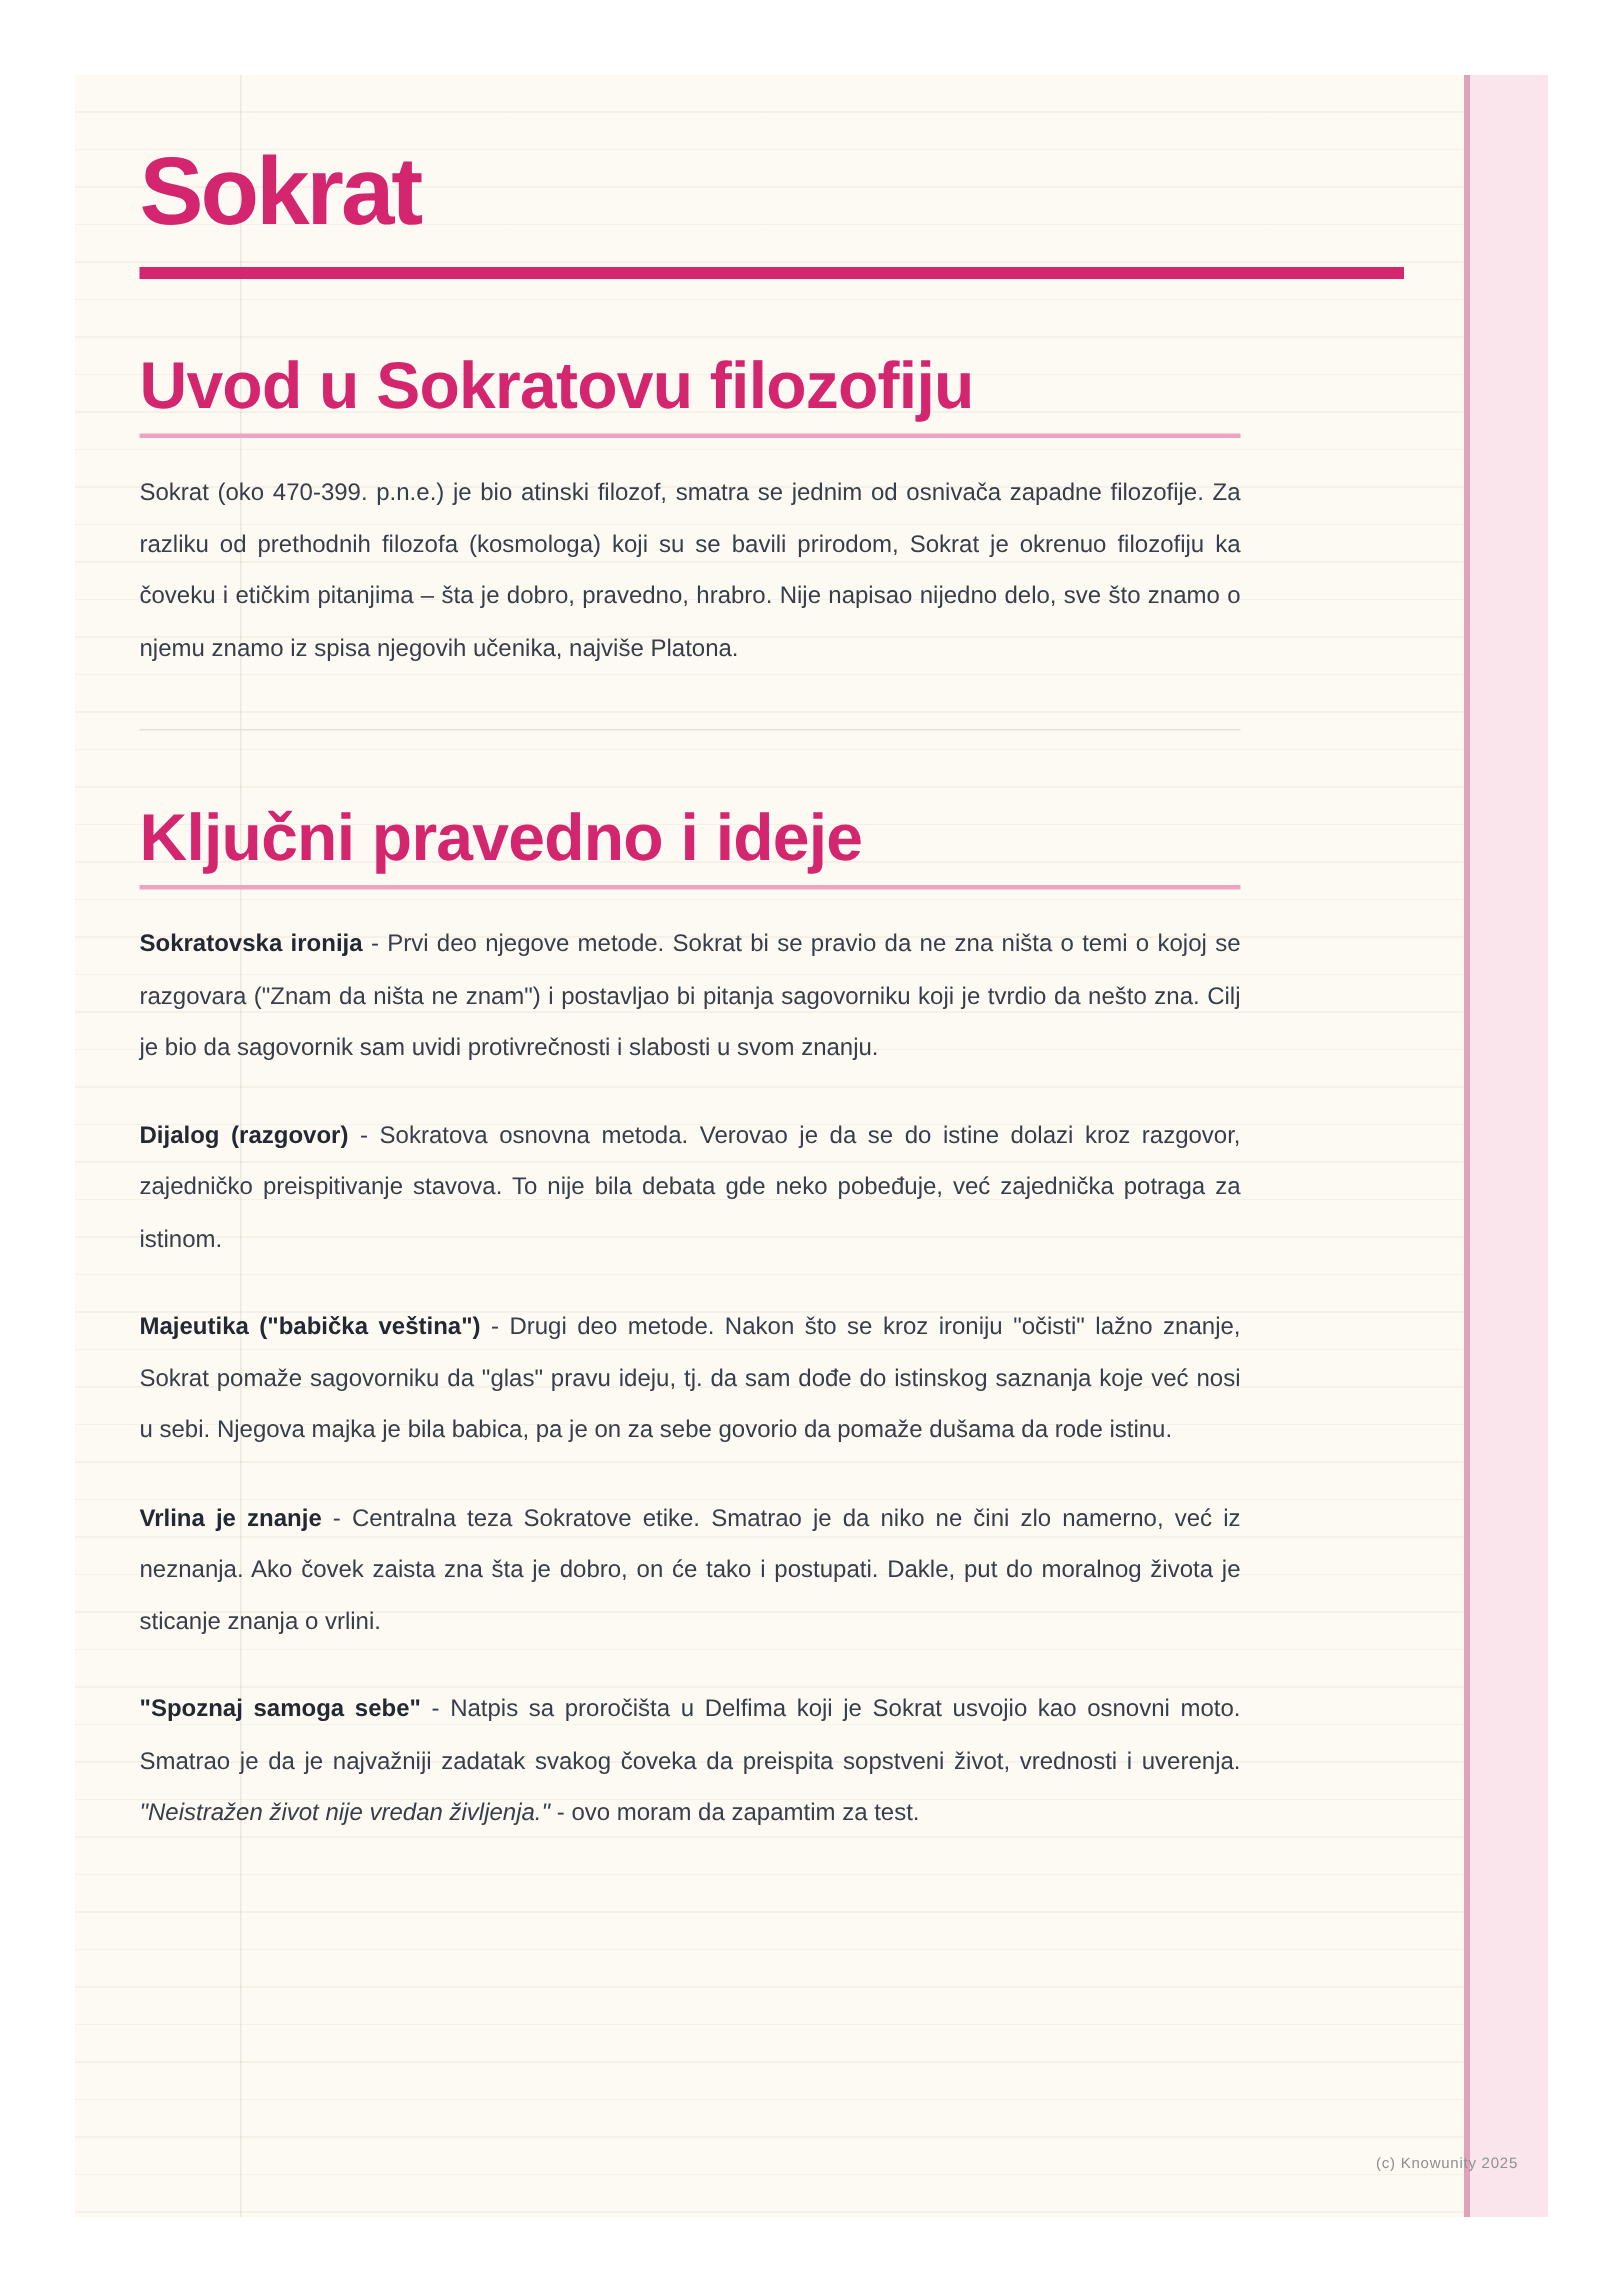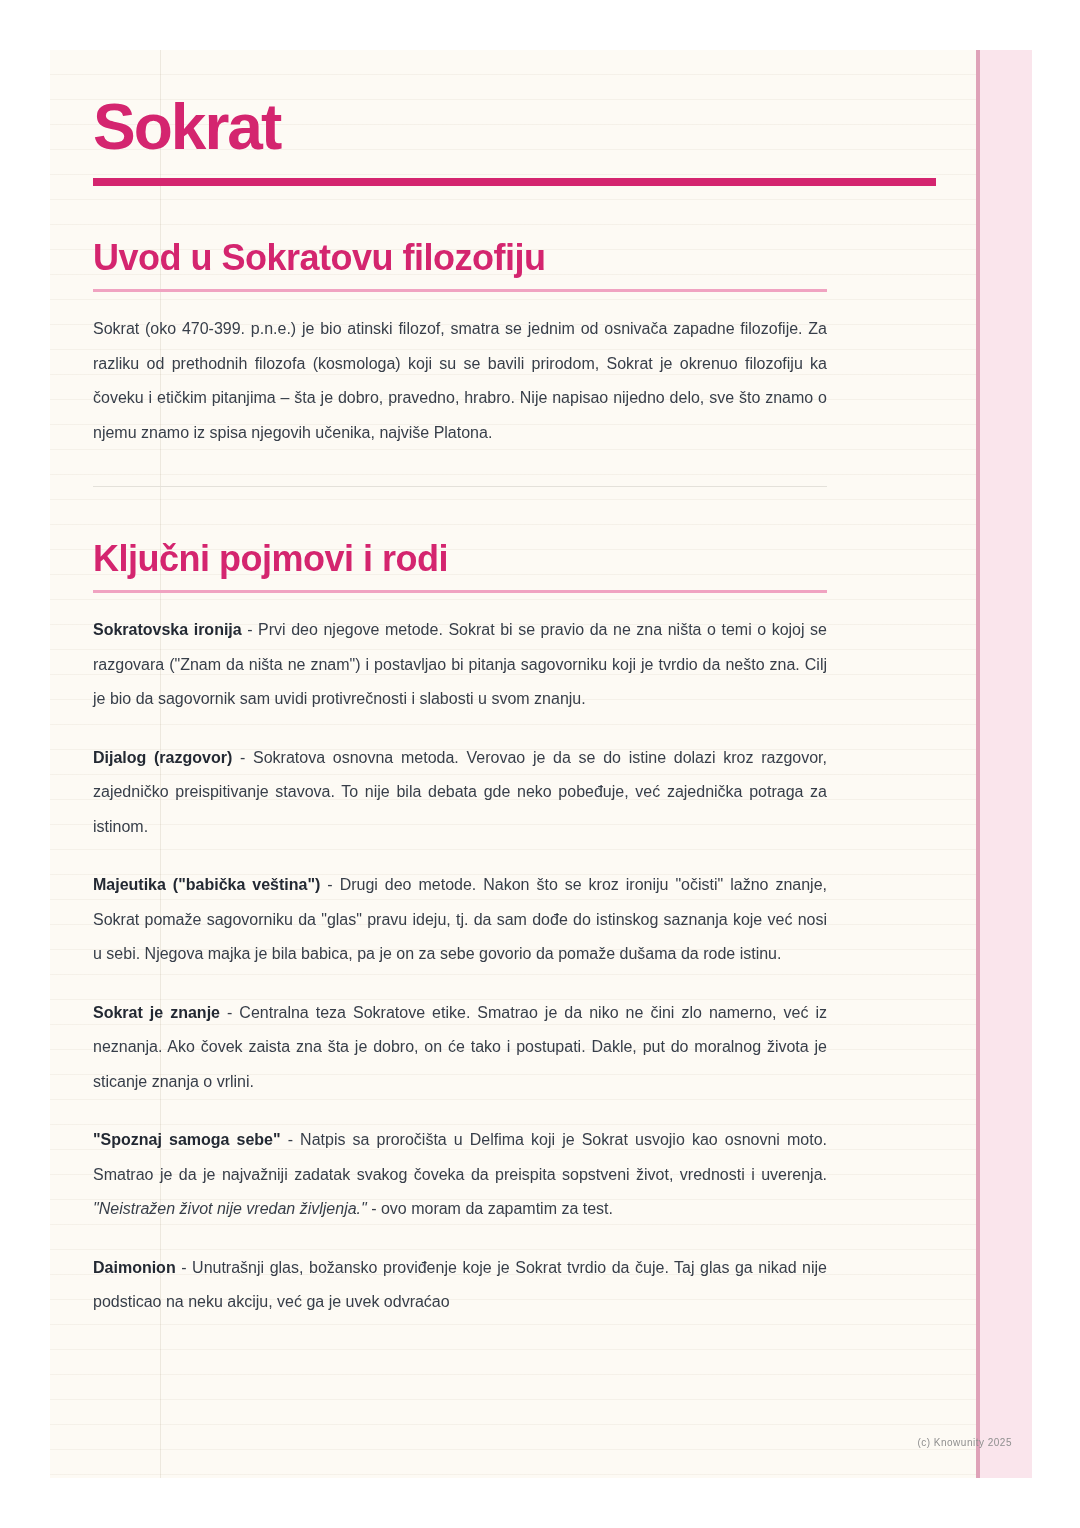--- a/index.html
+++ b/index.html
@@ -55,21 +55,21 @@
     color:var(--accent);
   }
   .title-rule{
     margin-top:20px;
     width:843px;
     height:8px;
     background:var(--accent);
   }
   section h2{
     margin:50px 0 0;
-    font-size:36px;
+    font-size:44px;
     line-height:44px;
     font-weight:700;
     letter-spacing:-0.5px;
     color:var(--accent);
   }
   .h-rule{
     margin-top:9px;
     width:734px;
     height:3px;
     background:var(--accent-light);
@@ -120,27 +120,26 @@
 
     <section>
       <h2>Uvod u Sokratovu filozofiju</h2>
       <div class="h-rule"></div>
       <p class="body-par"><span class="seg-normal">Sokrat (oko 470-399. p.n.e.) je bio atinski filozof, smatra se jednim od osnivača zapadne filozofije. Za razliku od prethodnih filozofa (kosmologa) koji su se bavili prirodom, Sokrat je okrenuo filozofiju ka čoveku i etičkim pitanjima – šta je dobro, pravedno, hrabro. Nije napisao nijedno delo, sve što znamo o njemu znamo iz spisa njegovih učenika, najviše Platona.</span></p>
     </section>
 
     <div class="divider"></div>
 
     <section>
-      <h2>Ključni pojmovi i rodi</h2>
+      <h2>Ključni pravedno i ideje</h2>
       <div class="h-rule"></div>
       <p class="body-par"><span class="seg-bold">Sokratovska ironija</span><span class="seg-normal"> - Prvi deo njegove metode. Sokrat bi se pravio da ne zna ništa o temi o kojoj se razgovara ("Znam da ništa ne znam") i postavljao bi pitanja sagovorniku koji je tvrdio da nešto zna. Cilj je bio da sagovornik sam uvidi protivrečnosti i slabosti u svom znanju.</span></p>
       <p class="body-par"><span class="seg-bold">Dijalog (razgovor)</span><span class="seg-normal"> - Sokratova osnovna metoda. Verovao je da se do istine dolazi kroz razgovor, zajedničko preispitivanje stavova. To nije bila debata gde neko pobeđuje, već zajednička potraga za istinom.</span></p>
       <p class="body-par"><span class="seg-bold">Majeutika ("babička veština")</span><span class="seg-normal"> - Drugi deo metode. Nakon što se kroz ironiju "očisti" lažno znanje, Sokrat pomaže sagovorniku da "glas" pravu ideju, tj. da sam dođe do istinskog saznanja koje već nosi u sebi. Njegova majka je bila babica, pa je on za sebe govorio da pomaže dušama da rode istinu.</span></p>
-      <p class="body-par"><span class="seg-bold">Sokrat je znanje</span><span class="seg-normal"> - Centralna teza Sokratove etike. Smatrao je da niko ne čini zlo namerno, već iz neznanja. Ako čovek zaista zna šta je dobro, on će tako i postupati. Dakle, put do moralnog života je sticanje znanja o vrlini.</span></p>
+      <p class="body-par"><span class="seg-bold">Vrlina je znanje</span><span class="seg-normal"> - Centralna teza Sokratove etike. Smatrao je da niko ne čini zlo namerno, već iz neznanja. Ako čovek zaista zna šta je dobro, on će tako i postupati. Dakle, put do moralnog života je sticanje znanja o vrlini.</span></p>
       <p class="body-par"><span class="seg-bold">"Spoznaj samoga sebe"</span><span class="seg-normal"> - Natpis sa proročišta u Delfima koji je Sokrat usvojio kao osnovni moto. Smatrao je da je najvažniji zadatak svakog čoveka da preispita sopstveni život, vrednosti i uverenja. </span><span class="seg-italic">"Neistražen život nije vredan življenja."</span><span class="seg-normal"> - ovo moram da zapamtim za test.</span></p>
-      <p class="body-par"><span class="seg-bold">Daimonion</span><span class="seg-normal"> - Unutrašnji glas, božansko proviđenje koje je Sokrat tvrdio da čuje. Taj glas ga nikad nije podsticao na neku akciju, već ga je uvek odvraćao</span></p>
     </section>
   </div>
 
   <div class="stripe"></div>
 </div>
 
 <div class="watermark">(c) Knowunity 2025</div>
 
 </body></html>

